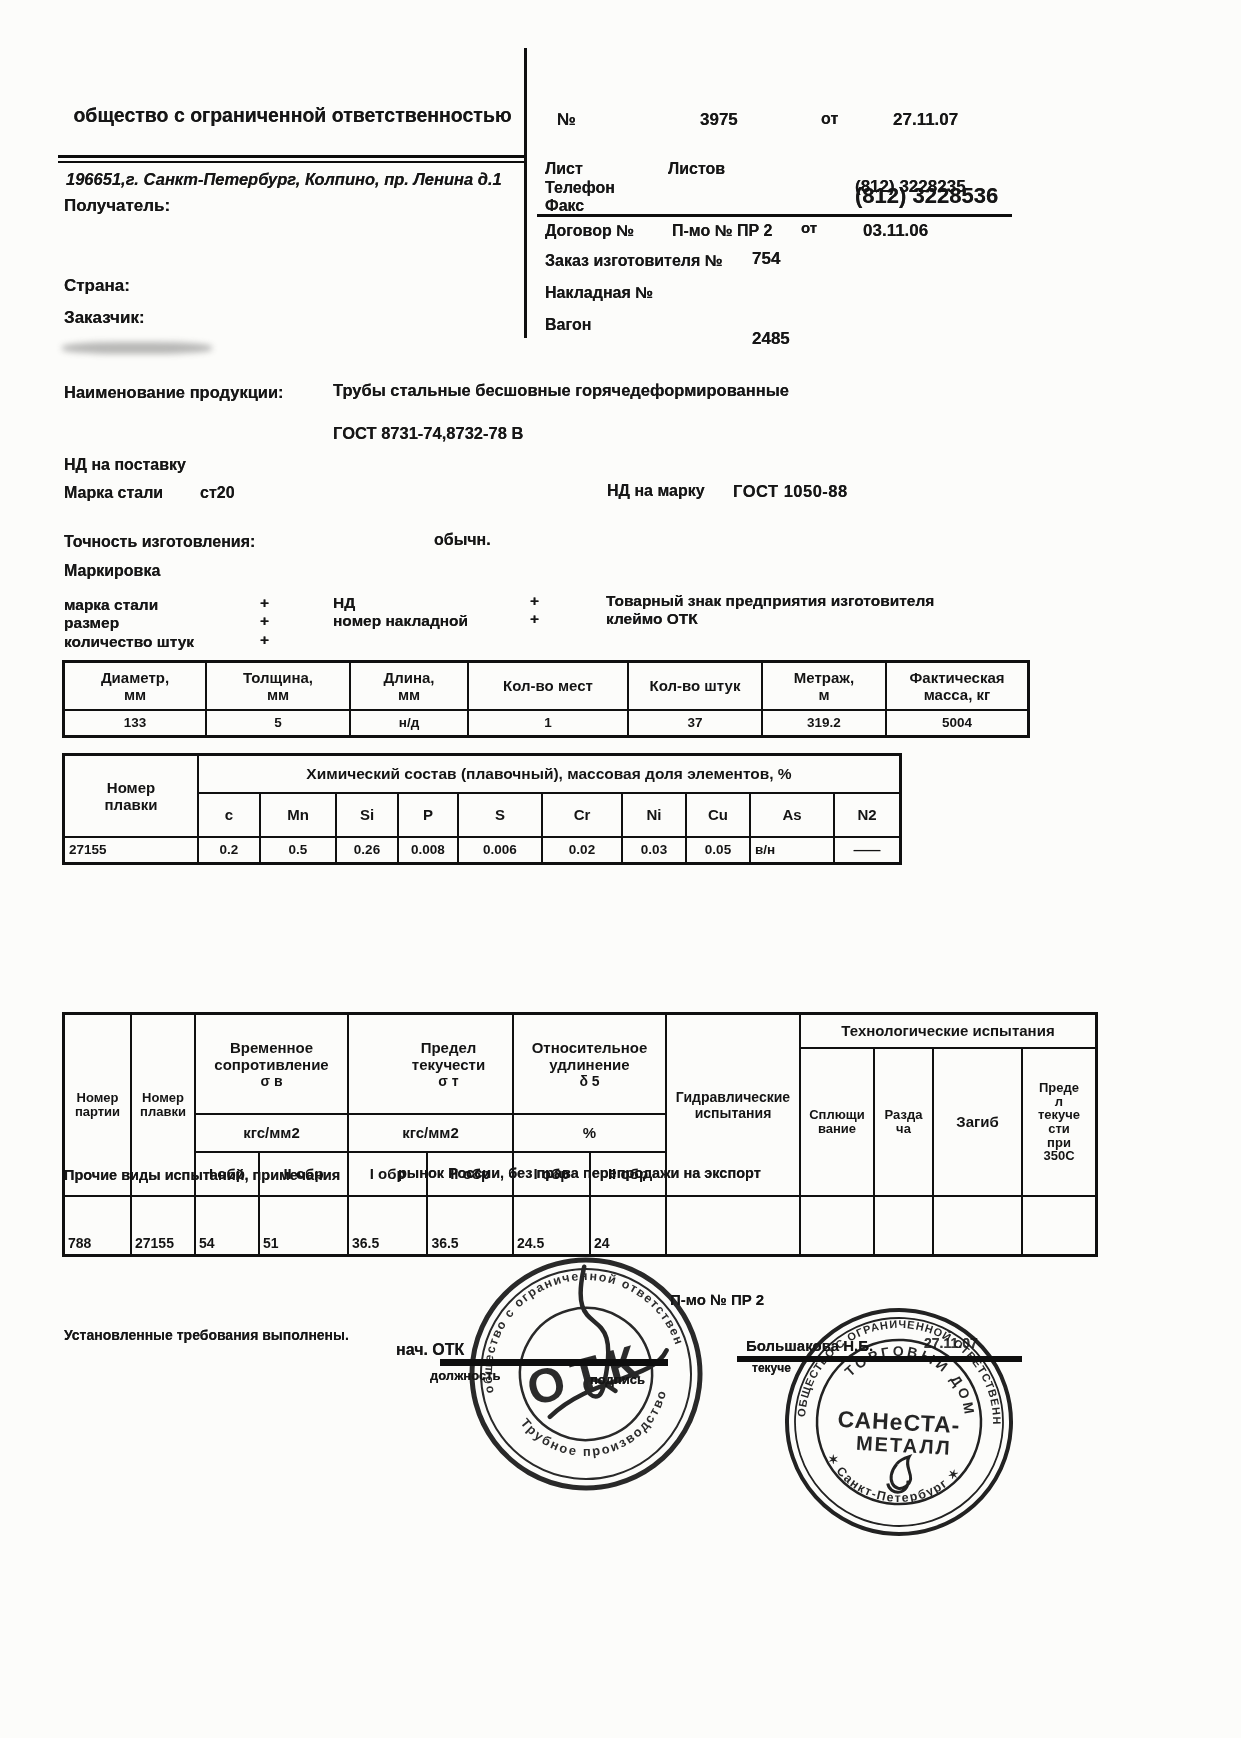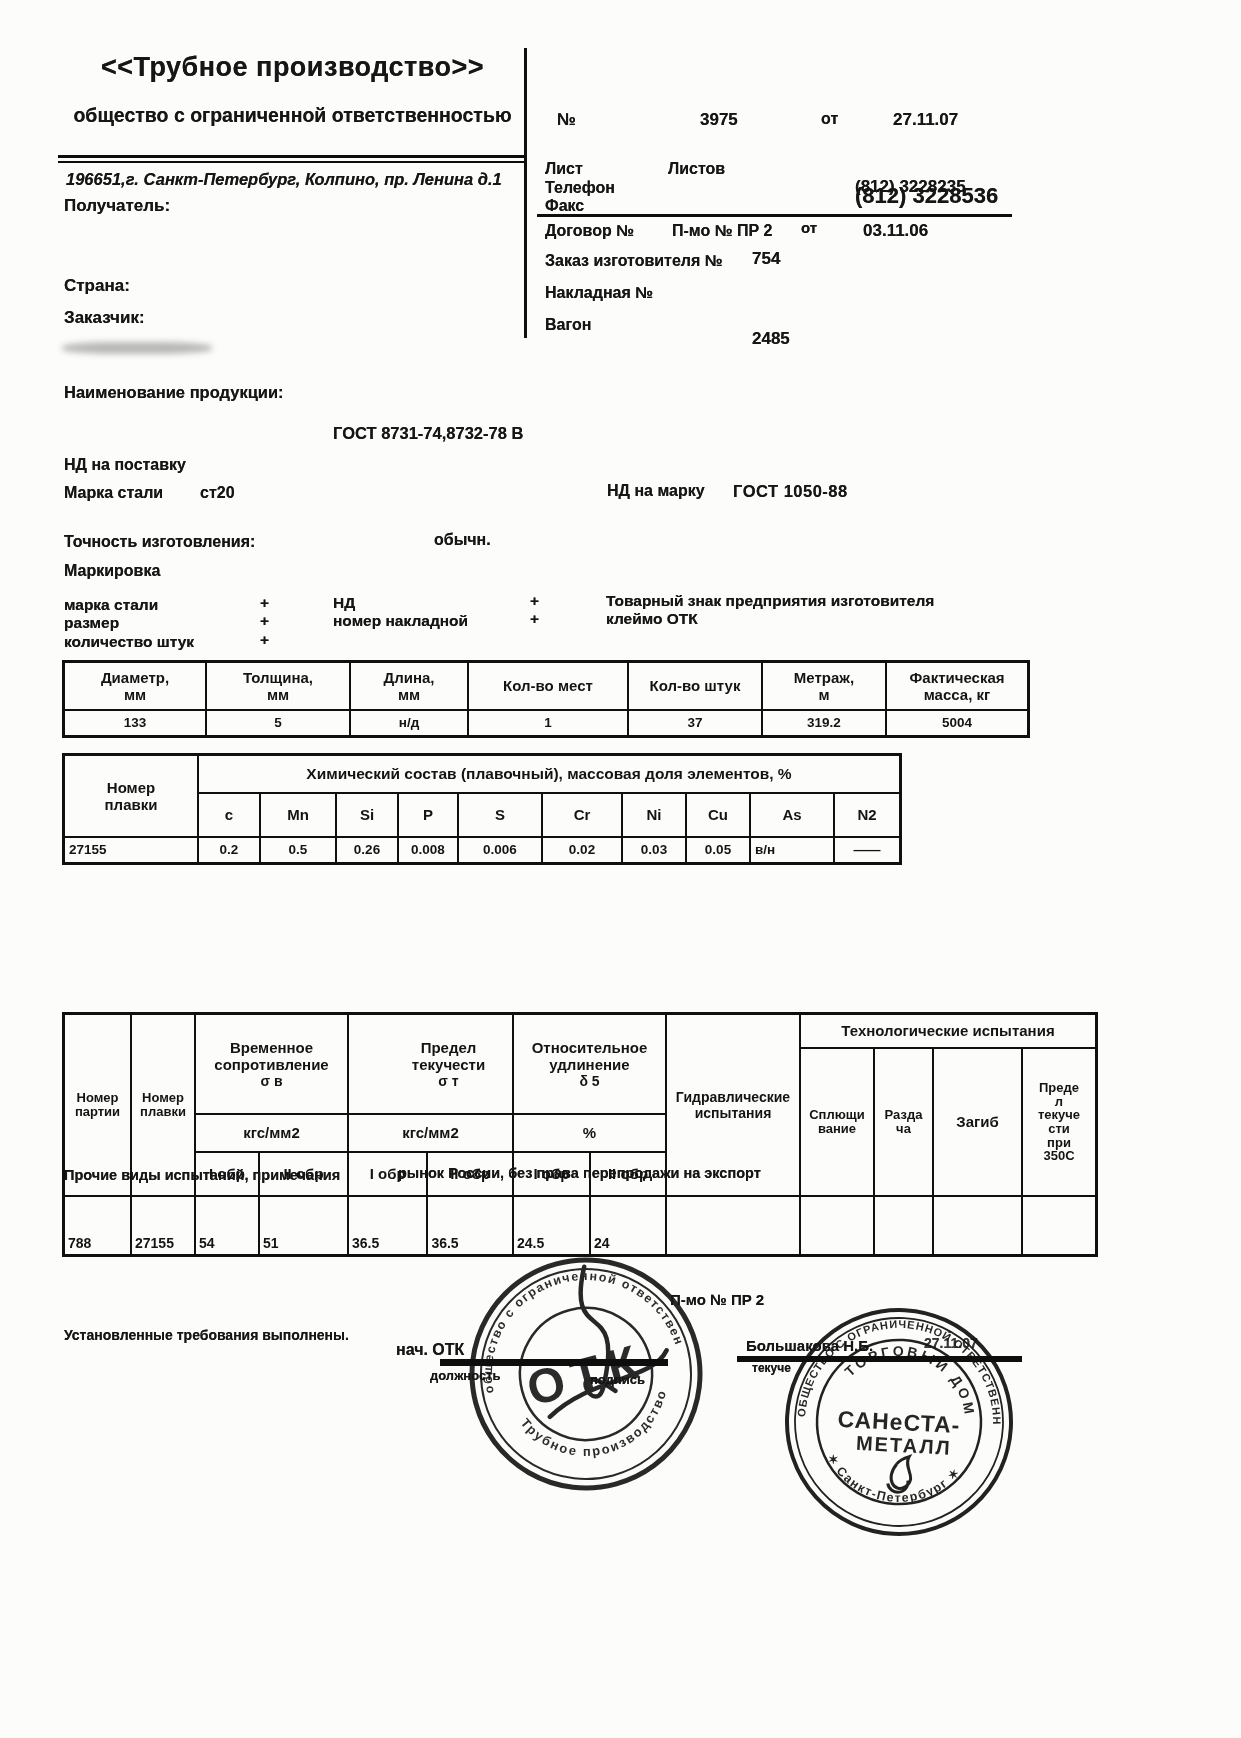--- a/index.html
+++ b/index.html
@@ -30,21 +30,20 @@
   .line2{display:block;}
   .sigma{font-size:14px;}
   .smudge{position:absolute;background:#474747;opacity:.38;filter:blur(3px);border-radius:40%;}
   svg text{font-family:"Liberation Sans",sans-serif;font-weight:700;fill:#1a1a1a;}
 </style>
 </head>
 <body>
 
 <div class="page">
 
-  <div class="abs ink ctr" style="left:60px;top:52px;width:465px;font-size:27px;letter-spacing:.5px;">&lt;&lt;Трубное производство&gt;&gt;</div>
   <div class="abs ink ctr" style="left:60px;top:104px;width:465px;font-size:19.5px;">общество с ограниченной ответственностью</div>
   <div class="dblrule" style="left:58px;top:155px;width:468px;"></div>
   <div class="abs ink ital" style="left:66px;top:170px;font-size:16.5px;">196651,г. Санкт-Петербург, Колпино, пр. Ленина д.1</div>
 
   <div class="vline" style="left:524px;top:48px;height:290px;"></div>
 
 
   <div class="abs ink" style="left:557px;top:110px;font-size:17px;">№</div>
   <div class="abs ink" style="left:700px;top:110px;font-size:17px;">3975</div>
   <div class="abs ink" style="left:821px;top:110px;font-size:16px;">от</div>
@@ -71,20 +70,21 @@
   <div class="abs ink" style="left:752px;top:281px;font-size:17px;margin-top:48px;">2485</div>
 
   <div class="abs ink" style="left:545px;top:316px;font-size:16px;">Вагон</div>
 
   <div class="abs ink" style="left:64px;top:196px;font-size:17px;">Получатель:</div>
   <div class="abs ink" style="left:64px;top:276px;font-size:17px;">Страна:</div>
   <div class="abs ink" style="left:64px;top:308px;font-size:17px;">Заказчик:</div>
   <div class="smudge" style="left:62px;top:342px;width:150px;height:12px;"></div>
 
   <div class="abs ink" style="left:64px;top:383px;font-size:16.5px;">Наименование продукции:</div>
+  <div class="abs ink" style="left:333px;top:381px;font-size:16.5px;">Трубы стальные бесшовные горячедеформированные</div>
   <div class="abs ink" style="left:333px;top:424px;font-size:16.5px;">ГОСТ 8731-74,8732-78 В</div>
   <div class="abs ink" style="left:64px;top:456px;font-size:16px;">НД на поставку</div>
   <div class="abs ink" style="left:64px;top:484px;font-size:16px;">Марка стали</div>
   <div class="abs ink" style="left:200px;top:484px;font-size:16px;">ст20</div>
   <div class="abs ink" style="left:607px;top:482px;font-size:16px;">НД на марку</div>
   <div class="abs ink" style="left:733px;top:482px;font-size:16.5px;letter-spacing:.5px;">ГОСТ 1050-88</div>
   <div class="abs ink" style="left:64px;top:533px;font-size:16px;">Точность изготовления:</div>
   <div class="abs ink" style="left:434px;top:531px;font-size:16px;">обычн.</div>
   <div class="abs ink" style="left:64px;top:562px;font-size:16px;">Маркировка</div>
 

